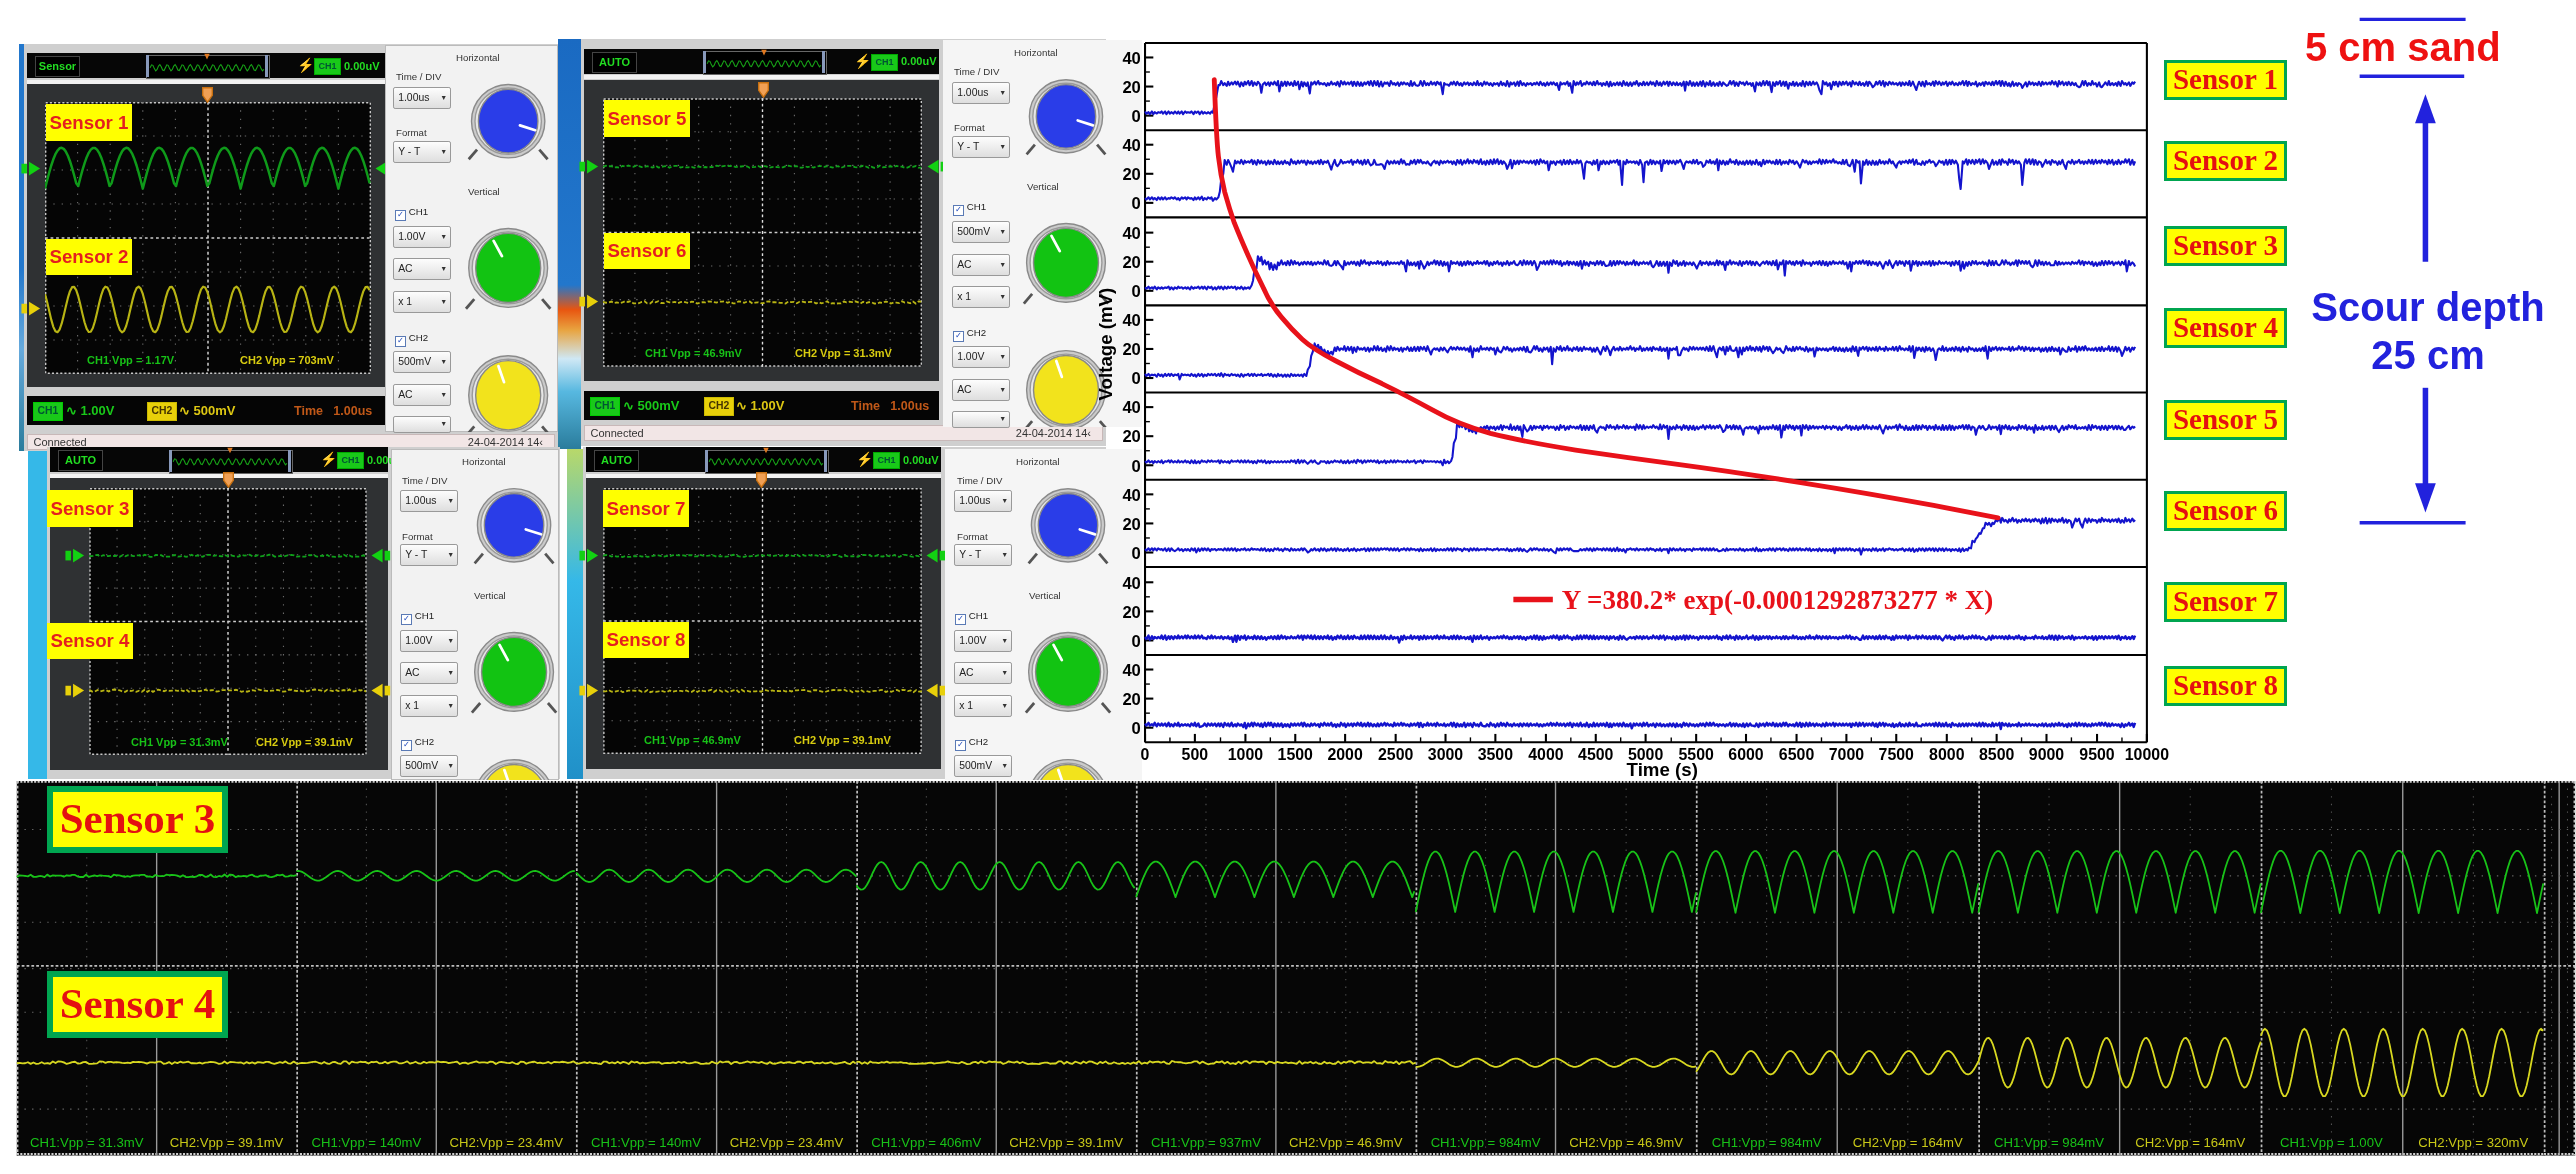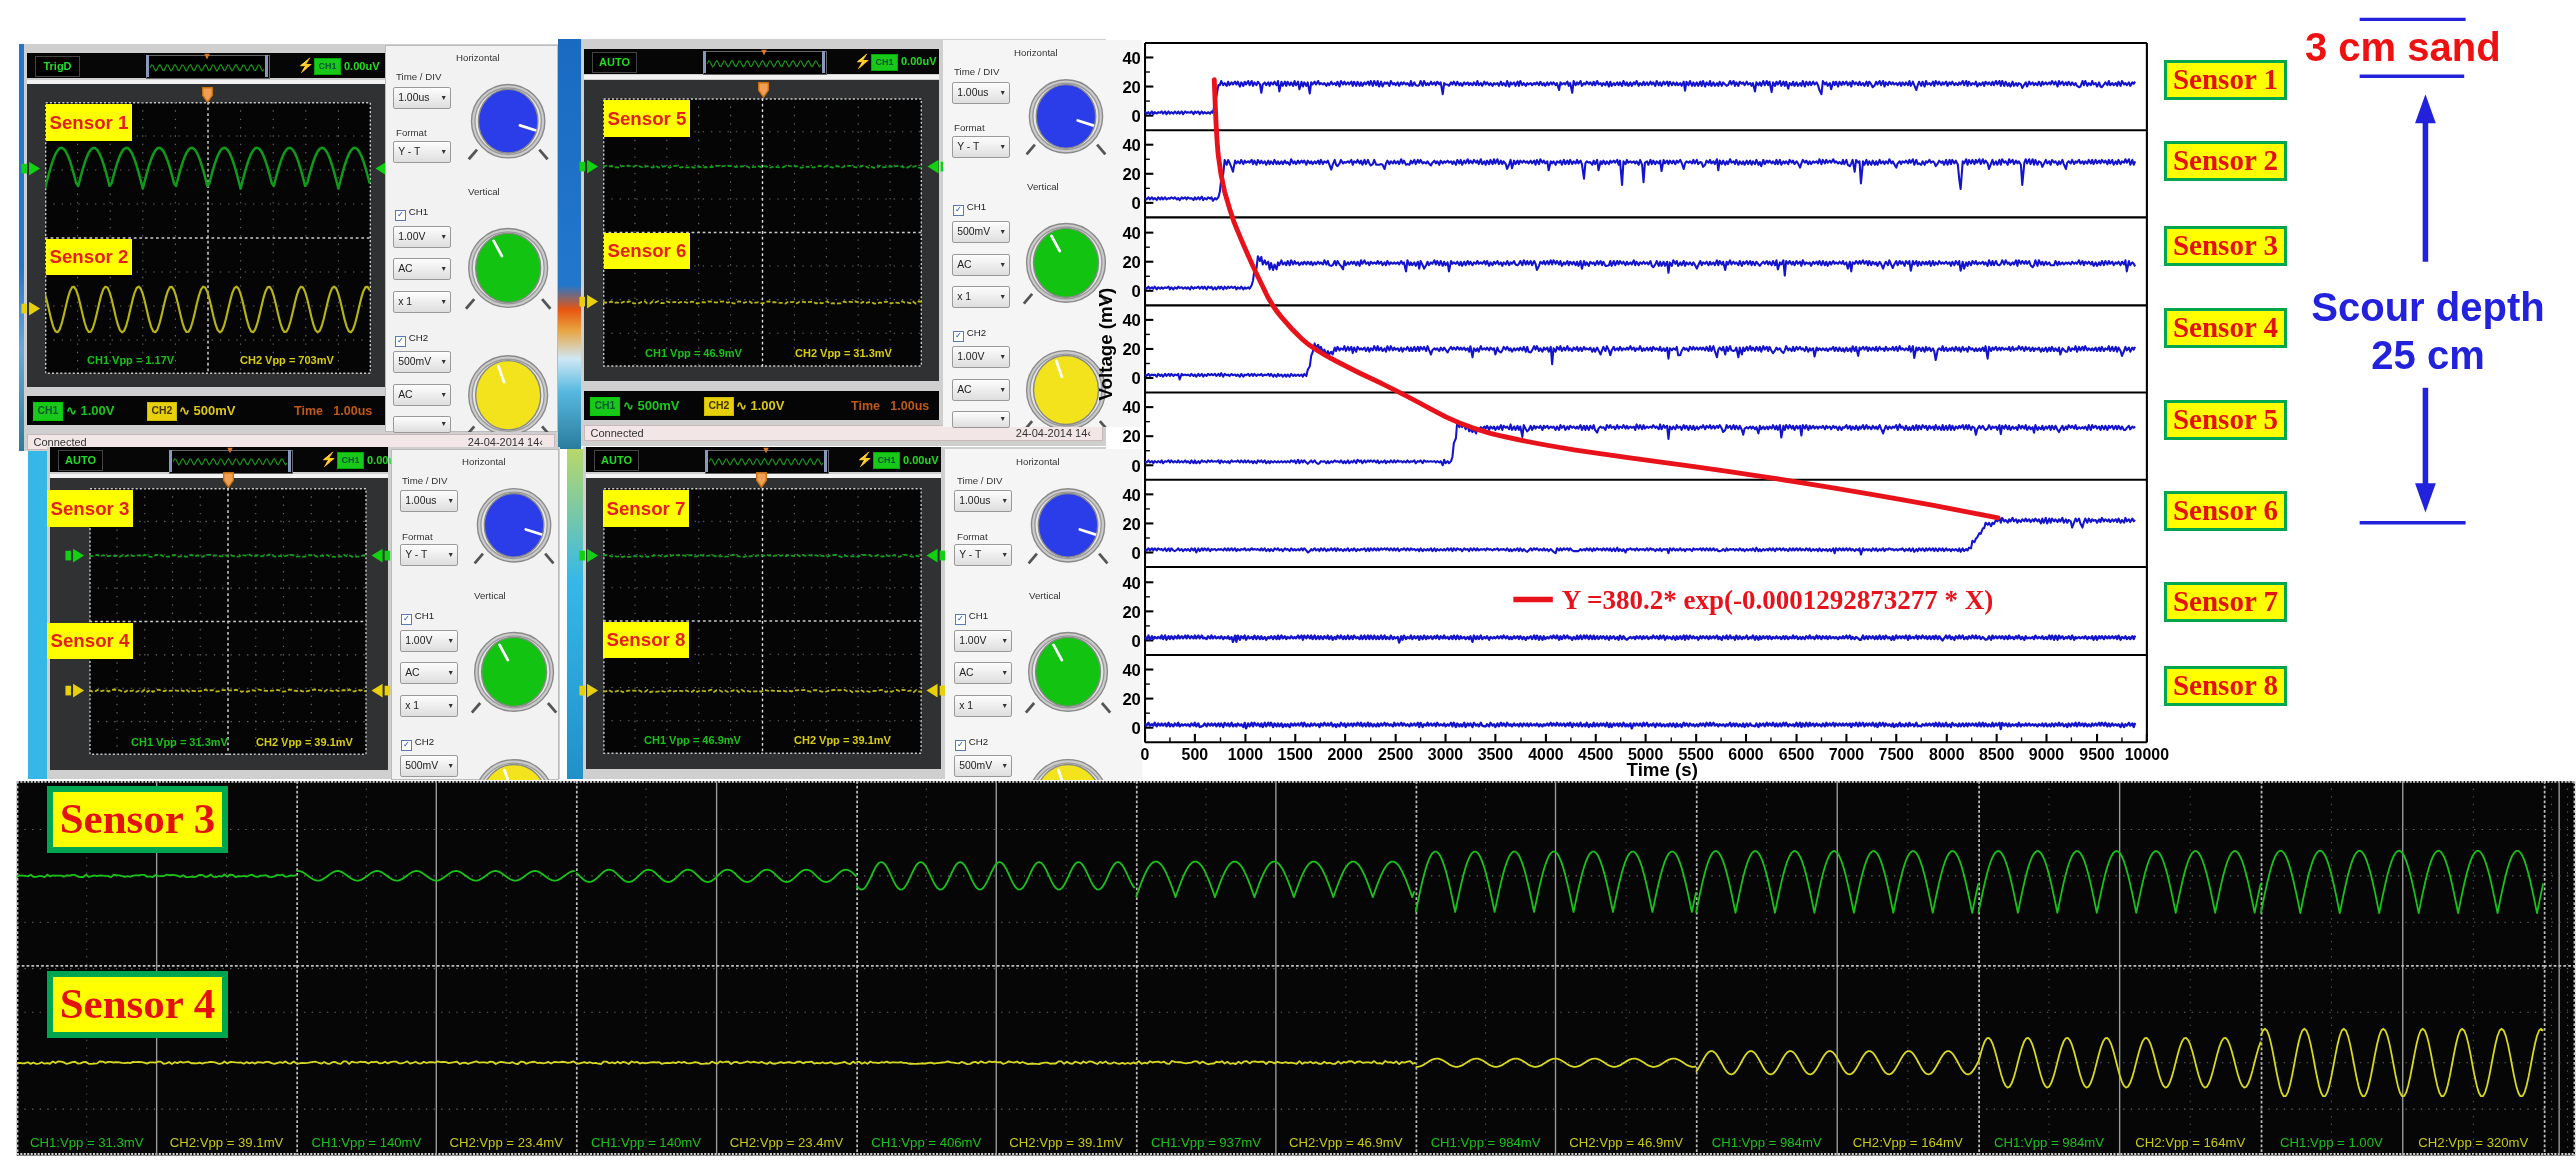--- a/index.html
+++ b/index.html
@@ -1,19 +1,19 @@
 <!DOCTYPE html>
 <html style="font-size:11px"><head><meta charset="utf-8"><style>html,body{margin:0;padding:0;}body{width:2576px;height:1174px;background:#fff;position:relative;overflow:hidden;font-family:'Liberation Sans',sans-serif;}</style></head><body>
 <div style="position:absolute;left:19.4px;top:44px;width:4.8px;height:407px;background:linear-gradient(#2277cc,#2277cc 55%,#66aadd 75%,#2a7c9c);"></div>
 <div style="position:absolute;left:558px;top:39px;width:23px;height:410px;background:linear-gradient(#1a6ac2 0%,#2277cc 60%,#e85510 66%,#e8a440 71%,#cfe8f5 78%,#57b8e0 86%,#2a7c9c 100%);"></div>
 <div style="position:absolute;left:28px;top:449px;width:19.4px;height:330px;background:#35b8e8;"></div>
 <div style="position:absolute;left:567px;top:449px;width:16.6px;height:330px;background:linear-gradient(#b8d86a,#35b8e8 40%,#2090c8);"></div>
 <div style="position:absolute;left:24px;top:44px;width:534px;height:407px;background:#cfcfcf;"></div>
 <div style="position:absolute;left:27px;top:53px;width:360px;height:25px;background:#060606;"></div>
-<div style="position:absolute;left:35px;top:56px;width:43px;height:19.4px;background:#000;border:0.7px solid #444;color:#22dd22;font:bold 11px 'Liberation Sans',sans-serif;text-align:center;line-height:18.7px;">TrigD</div>
+<div style="position:absolute;left:35px;top:56px;width:43px;height:19.4px;background:#000;border:0.7px solid #444;color:#22dd22;font:bold 11px 'Liberation Sans',sans-serif;text-align:center;line-height:18.7px;">Sensor</div>
 <div style="position:absolute;left:146px;top:55px;width:122px;height:21.5px;background:#000;border:0.7px solid #666;"></div>
 <div style="position:absolute;left:146px;top:55px;width:2.8px;height:21.5px;background:#8899bb;"></div>
 <div style="position:absolute;left:265px;top:55px;width:2.8px;height:21.5px;background:#8899bb;"></div>
 <svg style="position:absolute;left:146px;top:53px;overflow:visible" width="122" height="28" viewBox="0 0 176 40">
     <polyline points="6.0,21.0 8.0,16.9 10.0,17.6 12.0,22.3 14.0,25.5 16.0,23.4 18.0,18.6 20.0,16.5 22.0,19.7 24.0,24.4 26.0,25.1 28.0,21.0 30.0,16.9 32.0,17.6 34.0,22.3 36.0,25.5 38.0,23.4 40.0,18.6 42.0,16.5 44.0,19.7 46.0,24.4 48.0,25.1 50.0,21.0 52.0,16.9 54.0,17.6 56.0,22.3 58.0,25.5 60.0,23.4 62.0,18.6 64.0,16.5 66.0,19.7 68.0,24.4 70.0,25.1 72.0,21.0 74.0,16.9 76.0,17.6 78.0,22.3 80.0,25.5 82.0,23.4 84.0,18.6 86.0,16.5 88.0,19.7 90.0,24.4 92.0,25.1 94.0,21.0 96.0,16.9 98.0,17.6 100.0,22.3 102.0,25.5 104.0,23.4 106.0,18.6 108.0,16.5 110.0,19.7 112.0,24.4 114.0,25.1 116.0,21.0 118.0,16.9 120.0,17.6 122.0,22.3 124.0,25.5 126.0,23.4 128.0,18.6 130.0,16.5 132.0,19.7 134.0,24.4 136.0,25.1 138.0,21.0 140.0,16.9 142.0,17.6 144.0,22.3 146.0,25.5 148.0,23.4 150.0,18.6 152.0,16.5 154.0,19.7 156.0,24.4 158.0,25.1 160.0,21.0 162.0,16.9 164.0,17.6 166.0,22.3 168.0,25.5 170.0,23.4" fill="none" stroke="#16a016" stroke-width="1.6"></polyline>
     <polygon points="84.0,1 92.0,1 88.0,9" fill="#e07820"></polygon>
   </svg>
 <div style="position:absolute;left:297px;top:57px;color:#f2d020;font:bold 14px 'Liberation Sans',sans-serif;">⚡</div>
 <div style="position:absolute;left:314px;top:58px;width:25px;height:15.2px;background:#19c919;border:0.7px solid #0a0;color:#053;font:bold 9px 'Liberation Sans',sans-serif;text-align:center;line-height:14.5px;">CH1</div>
 <div style="position:absolute;left:344px;top:60px;color:#22dd22;font:bold 11px 'Liberation Sans',sans-serif;">0.00uV</div>
@@ -558,21 +558,21 @@
 <div style="position:absolute;left:2164px;top:666px;width:123px;height:40px;background:#ffff00;border:3.5px solid #00a550;box-sizing:border-box;color:#e41111;font:bold 29px 'Liberation Serif',serif;text-align:center;line-height:32px;white-space:nowrap;">Sensor 8</div>
 <svg style="position:absolute;left:0;top:0" width="2576" height="554" viewBox="0 0 3719 800">
     <line x1="3407" y1="28" x2="3560" y2="28" stroke="#2222dd" stroke-width="5"></line>
     <line x1="3407" y1="110" x2="3558" y2="110" stroke="#2222dd" stroke-width="5"></line>
     <line x1="3407" y1="755" x2="3560" y2="755" stroke="#2222dd" stroke-width="5"></line>
     <line x1="3502" y1="160" x2="3502" y2="378" stroke="#2222dd" stroke-width="8"></line>
     <polygon points="3502,136 3487,178 3517,178" fill="#2222dd"></polygon>
     <line x1="3502" y1="560" x2="3502" y2="716" stroke="#2222dd" stroke-width="8"></line>
     <polygon points="3502,740 3487,698 3517,698" fill="#2222dd"></polygon>
   </svg>
-<div style="position:absolute;left:2305px;top:25px;color:#ee1111;font:bold 40px 'Liberation Sans',sans-serif;white-space:nowrap;">3 cm sand</div>
+<div style="position:absolute;left:2305px;top:25px;color:#ee1111;font:bold 40px 'Liberation Sans',sans-serif;white-space:nowrap;">5 cm sand</div>
 <div style="position:absolute;left:2279px;top:283px;width:298px;color:#2222dd;font:bold 40px 'Liberation Sans',sans-serif;text-align:center;line-height:48px;">Scour depth<br>25 cm</div>
 <svg style="position:absolute;left:0;top:781px" width="2576" height="380" viewBox="0 0 3719 549">
     <rect x="23" y="0" width="3696" height="541" fill="#060606"></rect>
     <line x1="23" y1="1" x2="427" y2="1" stroke="#cfcfcf" stroke-width="3" stroke-dasharray="3,2"></line>
     <line x1="23" y1="539" x2="427" y2="539" stroke="#cfcfcf" stroke-width="3" stroke-dasharray="3,2"></line>
     <line x1="24" y1="0" x2="24" y2="541" stroke="#bdbdbd" stroke-width="2.5" stroke-dasharray="4,3"></line>
     <line x1="225" y1="0" x2="225" y2="541" stroke="#9a9a9a" stroke-width="2"></line>
     <line x1="23" y1="267" x2="427" y2="267" stroke="#bdbdbd" stroke-width="2.5" stroke-dasharray="4,3"></line>
     <line x1="124" y1="0" x2="124" y2="541" stroke="#555" stroke-width="1.5" stroke-dasharray="2,9"></line>
     <line x1="326" y1="0" x2="326" y2="541" stroke="#555" stroke-width="1.5" stroke-dasharray="2,9"></line>

